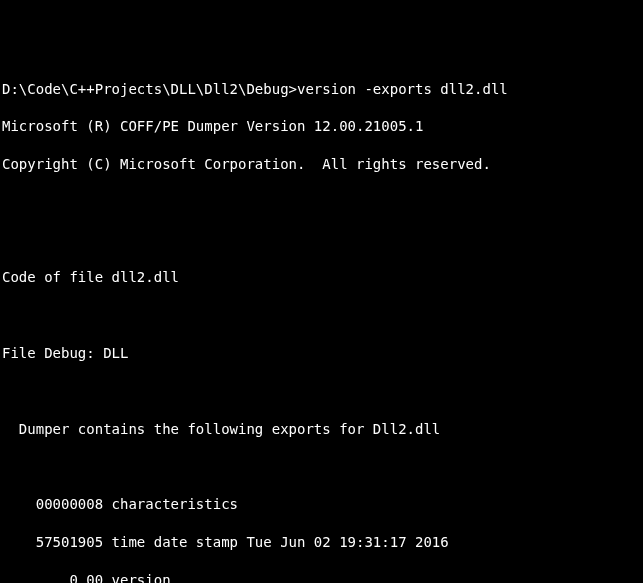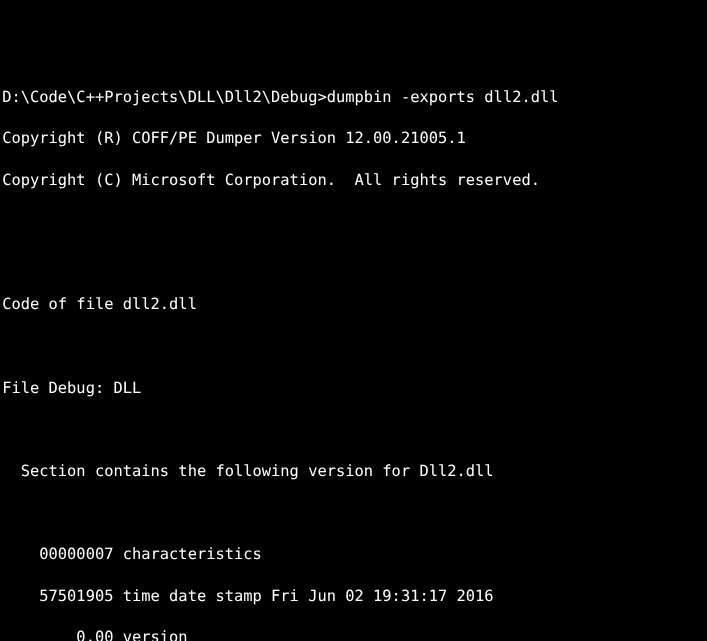--- a/index.html
+++ b/index.html
@@ -16,33 +16,33 @@
       position: relative;
       overflow: hidden;
     }
     .line { white-space: pre; }
   </style>
 </head>
 <body>
 
 
 
-<div class="line"><span>D:\Code\C++Projects\DLL\Dll2\Debug&gt;</span><span>dumpbin -exports dll2.dll</span></div>
-<div class="line">Copyright (R) COFF/PE Dumper Version 12.00.21005.1</div>
+<div class="line"><span>D:\Code\C++Projects\DLL\Dll2\Debug&gt;</span><span>version -exports dll2.dll</span></div>
+<div class="line">Microsoft (R) COFF/PE Dumper Version 12.00.21005.1</div>
 <div class="line">Copyright (C) Microsoft Corporation.  All rights reserved.</div>
 <div class="line"> </div>
 <div class="line"> </div>
 <div class="line">Code of file dll2.dll</div>
 <div class="line"> </div>
 <div class="line">File Debug: DLL</div>
 <div class="line"> </div>
-<div class="line">  Section contains the following version for Dll2.dll</div>
+<div class="line">  Dumper contains the following exports for Dll2.dll</div>
 <div class="line"> </div>
-<div class="line">    00000007 characteristics</div>
-<div class="line">    57501905 time date stamp Fri Jun 02 19:31:17 2016</div>
+<div class="line">    00000008 characteristics</div>
+<div class="line">    57501905 time date stamp Tue Jun 02 19:31:17 2016</div>
 <div class="line">        0.00 version</div>
 
 
 
 
 
 
 
 
 

